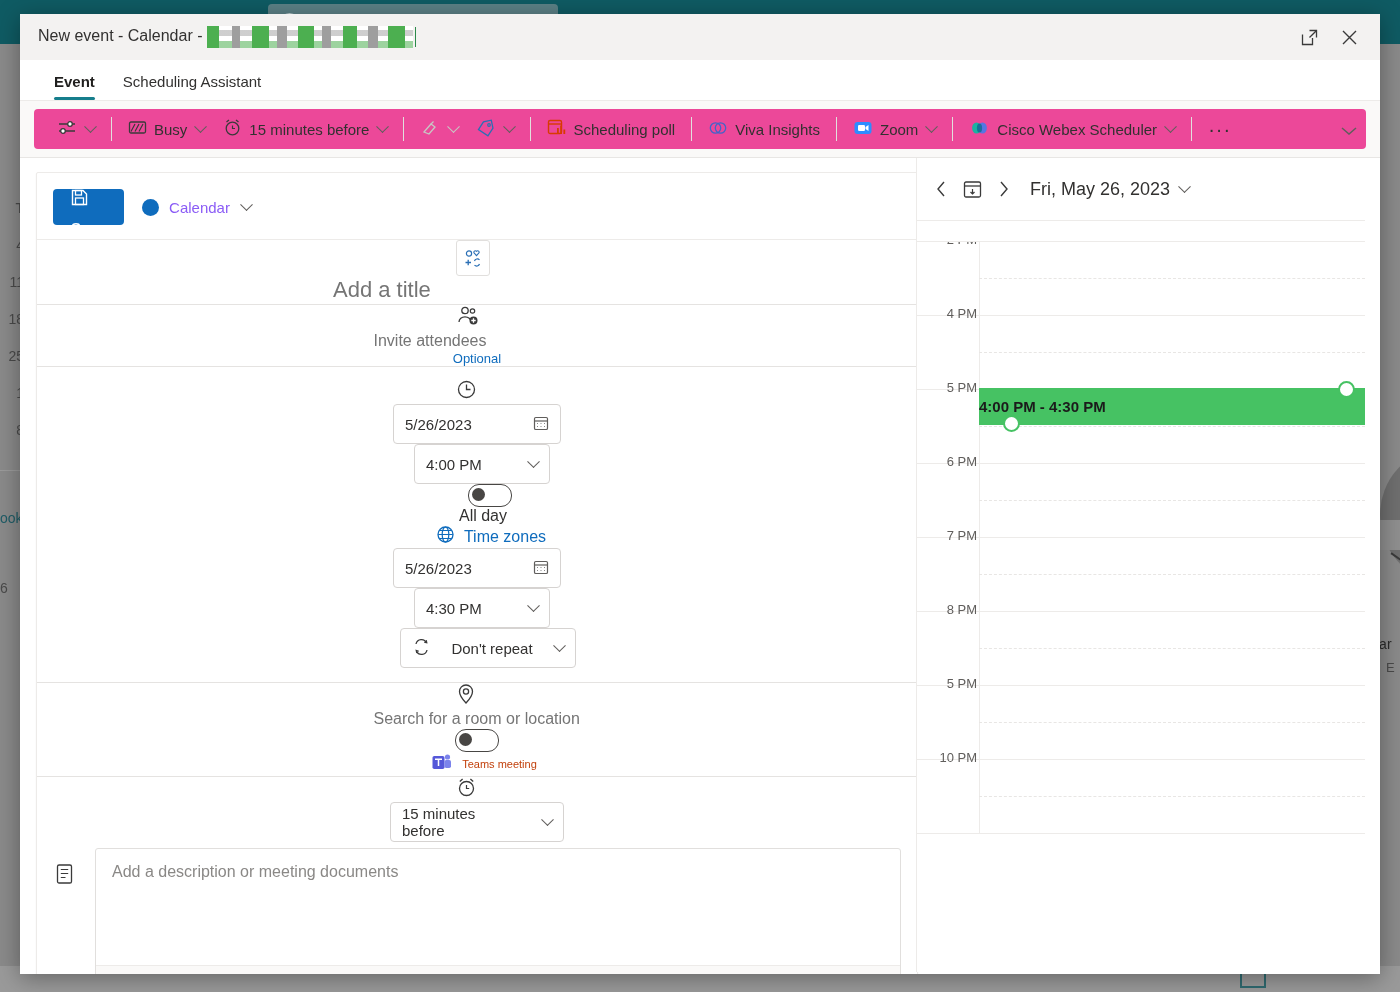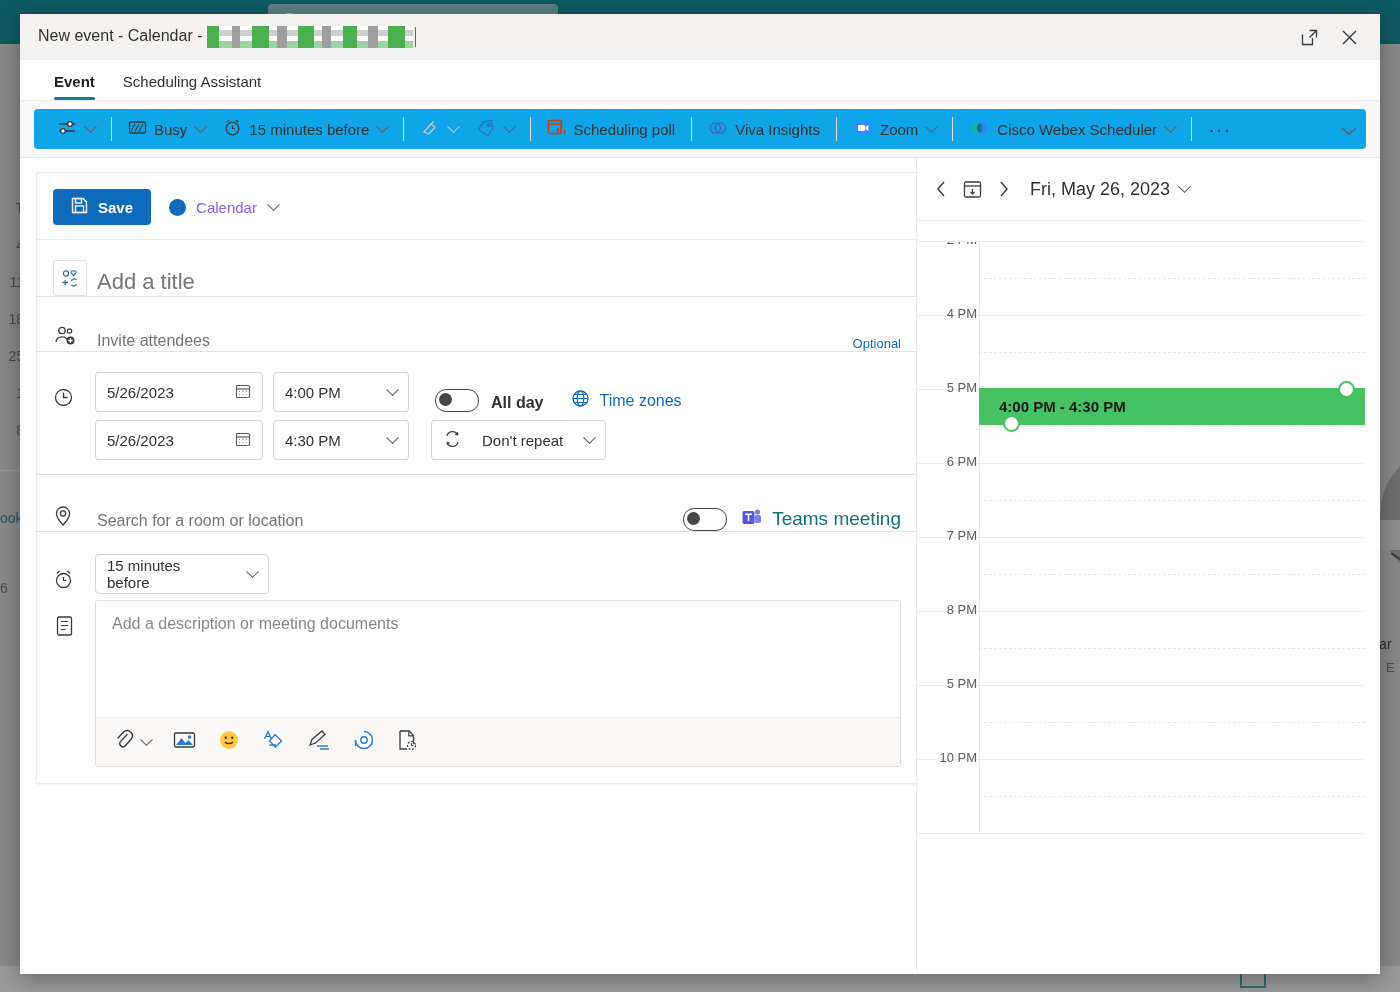--- a/index.html
+++ b/index.html
@@ -144,21 +144,21 @@
 
   
   #cmdbar-wrap {
     position: relative; padding: 8px 0 8px 0;
     background: #faf9f8;
     border-bottom: 1px solid #e8e6e4;
   }
   #cmdbar {
     display: flex; align-items: center; height: 40px;
     padding-left: 14px; padding-right: 50px;
-    background: #0ea5e9;
+    background: #ec4899;
     margin: 0 14px; border-radius: 4px;
   }
   .cmd {
     display: flex; align-items: center; gap: 7px;
     height: 34px; padding: 0 9px; border-radius: 4px;
     font-size: 15px; color: #323130; cursor: pointer; white-space: nowrap;
   }
   .cmd.disabled { color: #bdbdbd; cursor: default; }
   .cmd-sep { width: 1px; height: 24px; background: #e1dfdd; margin: 0 7px; }
   .chev {
@@ -183,35 +183,36 @@
     border: 1px solid #edebe9; border-radius: 2px;
     box-shadow: 0 1px 2px rgba(0,0,0,.06);
     background: #fff;
   }
   #saverow {
     display: flex; align-items: center; gap: 18px;
     padding: 16px 16px 14px 16px;
     border-bottom: 1px solid #edebe9;
   }
   #save-btn {
-    display: flex; align-items: center; gap: 10px;
+    display: flex; gap: 10px;
     background: #0f6cbd; color: #fff;
     height: 36px; padding: 0 18px; border-radius: 4px;
-    font-size: 15px; font-weight: bold; cursor: pointer; border: none;
+    font-size: 15px; font-weight: bold; cursor: pointer; border: none; flex-direction: column;
   }
   #cal-picker {
     display:flex; align-items:center; gap: 10px; cursor: pointer;
   }
   #cal-dot { width: 17px; height: 17px; border-radius: 50%; background: #0f6cbd; }
   #cal-label { font-size: 15px; color: #8b5cf6; }
 
   .frow {
-    display: flex; align-items: flex-end;
+    display: flex; align-items: center;
     padding: 0 16px; min-height: 48px;
     position: relative;
+    flex-direction: column;
   }
   .ficon {
     width: 42px; min-width:42px; display:flex; align-items:center; justify-content:flex-start;
     color: #605e5c;
   }
   .underline { border-bottom: 1px solid #e5e3e1; }
 
   #title-row { min-height: 56px; }
   #title-input {
     flex: 1; font-size: 22px; color: #8a8886;
@@ -308,21 +309,21 @@
     position: absolute; left: 62px; right: 0; top: 36px;
     border-top: 1px dashed #e8e6e4;
   }
   .hour .vline {
     position: absolute; left: 62px; top: 0; bottom: 0; width: 1px; background:#edebe9;
   }
   #event-block {
     position: absolute; left: 62px; right: 0;
     height: 38px; background: #46c263;
     display: flex; align-items: center;
-    padding-left: 20px; color: #1b1b1b; font-size: 15px; font-weight: bold;
+    padding-left: 0; color: #1b1b1b; font-size: 15px; font-weight: bold;
     cursor: move;
   }
   .handle {
     position: absolute; width: 13px; height: 13px; border-radius: 50%;
     background: #ffffff; border: 2px solid #46c263; cursor: ns-resize;
   }
   #handle-top { right: 10px; top: -7px; }
   #handle-bottom { left: 24px; bottom: -7px; }
 </style>
 </head>
@@ -593,21 +594,21 @@
               </svg>
             </span>
           </div>
           <div class="pill time">
             <span>4:00 PM</span>
             <span class="chev"></span>
           </div>
           <div style="margin-left:26px;" class="toggle">
             <span class="knob"></span>
           </div>
-          <span style="margin-left:12px;font-size:16px;color:#323130;font-weight:bold;">All day</span>
+          <span style="margin-left:12px;font-size:16px;color:#323130;">All day</span>
           <span style="margin-left:28px;display:flex;align-items:center;gap:9px;cursor:pointer;">
             <span>
               <svg width="19" height="19" viewBox="0 0 19 19">
                 <circle cx="9.5" cy="9.5" r="7.5" fill="none" stroke="#0f6cbd" stroke-width="1.3"></circle>
                 <ellipse cx="9.5" cy="9.5" rx="3.3" ry="7.5" fill="none" stroke="#0f6cbd" stroke-width="1.2"></ellipse>
                 <path d="M2.2,9.5 H16.8 M3.3,5.5 H15.7 M3.3,13.5 H15.7" stroke="#0f6cbd" stroke-width="1.1"></path>
               </svg>
             </span>
             <span style="font-size:16px;color:#0f6cbd;">Time zones</span>
           </span>
@@ -658,21 +659,21 @@
           </div>
           <span style="margin-left:14px;display:flex;align-items:center;gap:10px;">
             <span>
               <svg width="21" height="20" viewBox="0 0 21 20">
                 <rect x="1.5" y="4" width="12" height="13" rx="1.8" fill="#5558d9"></rect>
                 <path d="M4,7.2 H11 M7.5,7.2 V14" stroke="#fff" stroke-width="1.5"></path>
                 <circle cx="16.5" cy="5" r="2.6" fill="#7b83eb"></circle>
                 <rect x="13.5" y="8" width="6.5" height="8" rx="1.8" fill="#7b83eb"></rect>
               </svg>
             </span>
-            <span style="font-size:19px;color:#0f766e;">Teams meeting</span>
+            <span style="font-size:11px;color:#c2410c;">Teams meeting</span>
           </span>
         </div>
 
         <div class="frow" style="min-height:62px;">
           <div class="ficon">
             <span>
               <svg width="21" height="21" viewBox="0 0 21 21">
                 <circle cx="10.5" cy="11.5" r="7" fill="none" stroke="#3a3a3a" stroke-width="1.3"></circle>
                 <path d="M10.5,8 V11.5 H13.2" fill="none" stroke="#3a3a3a" stroke-width="1.2"></path>
                 <path d="M3.8,4.5 L6.6,2 M17.2,4.5 L14.4,2" stroke="#3a3a3a" stroke-width="1.3"></path>

